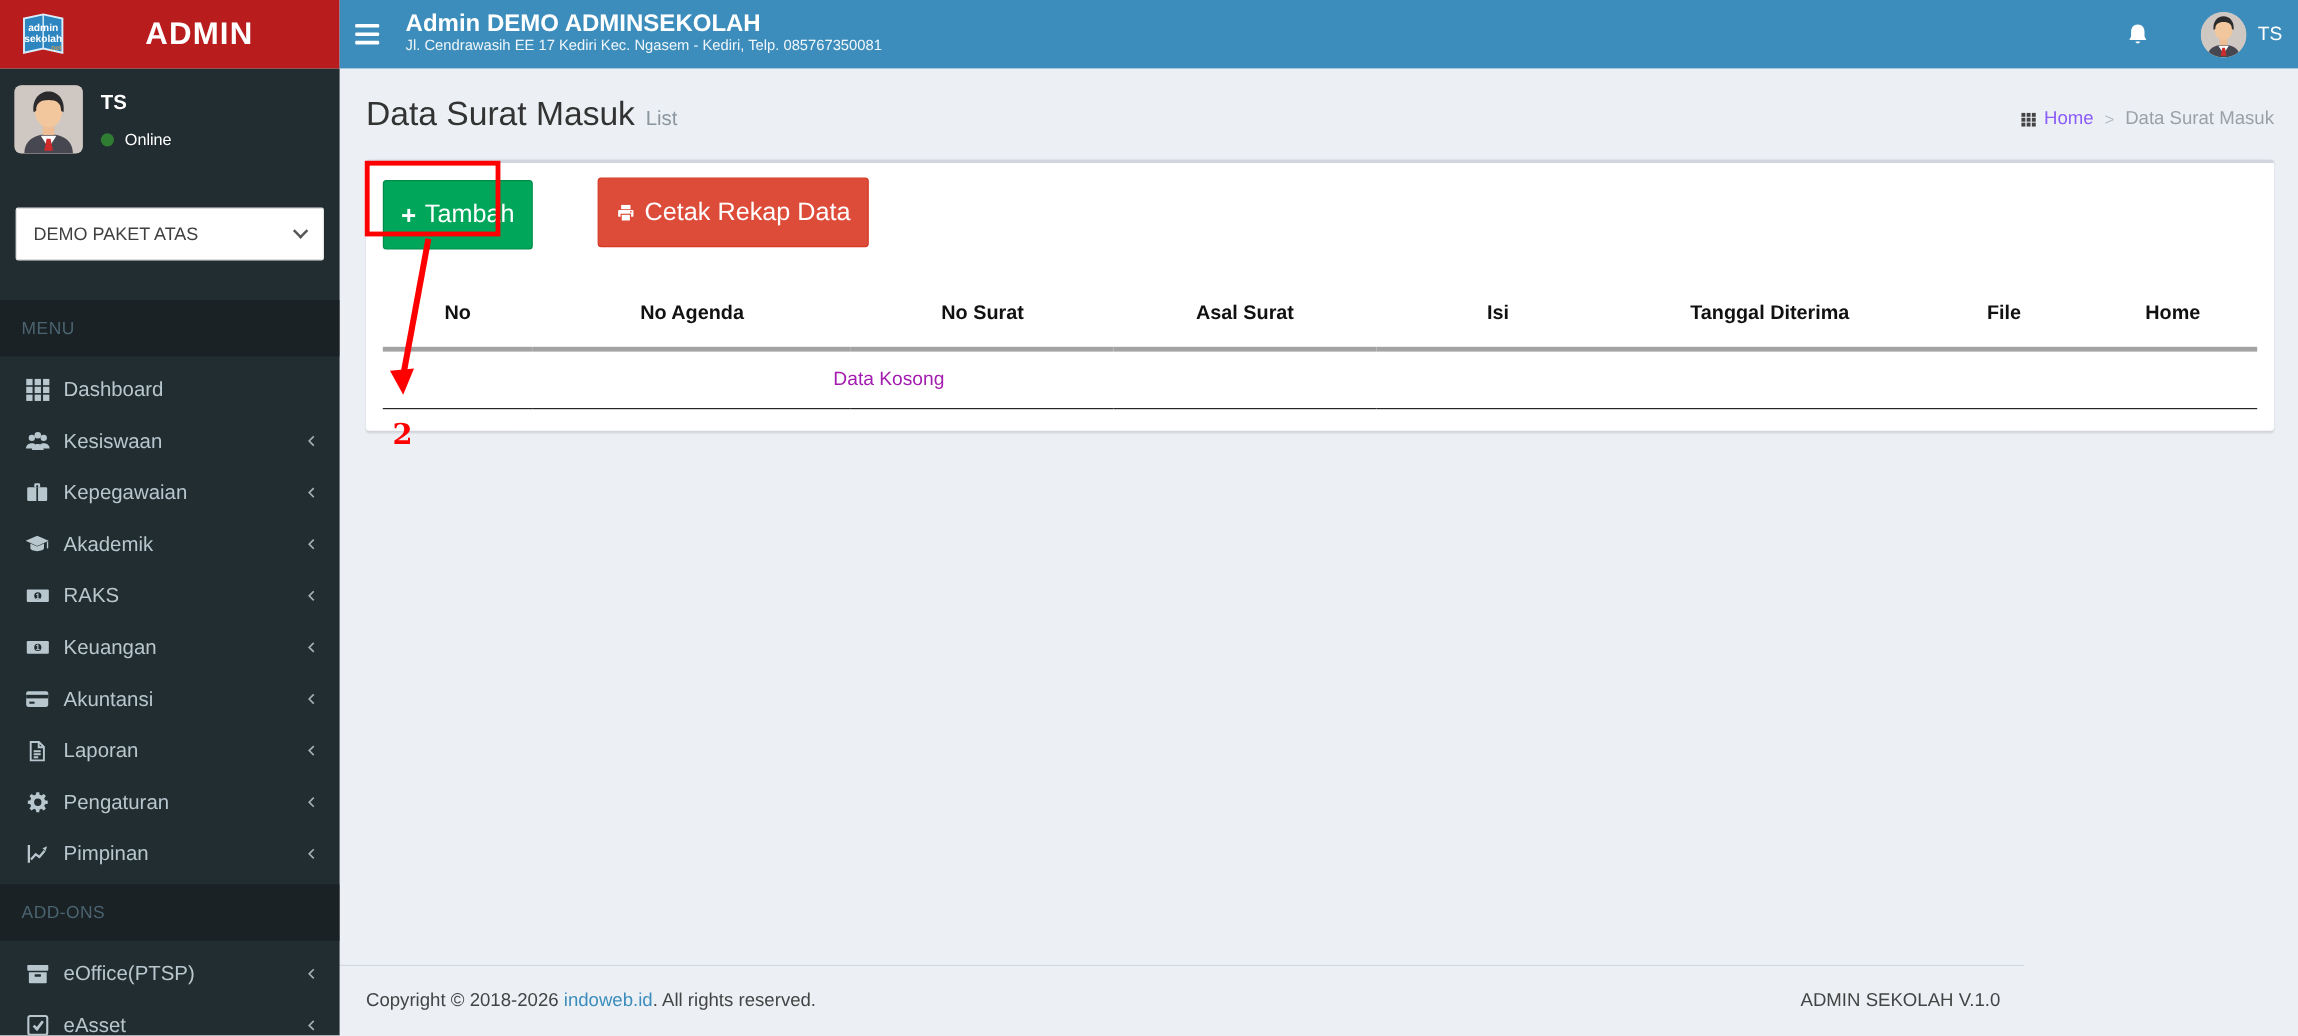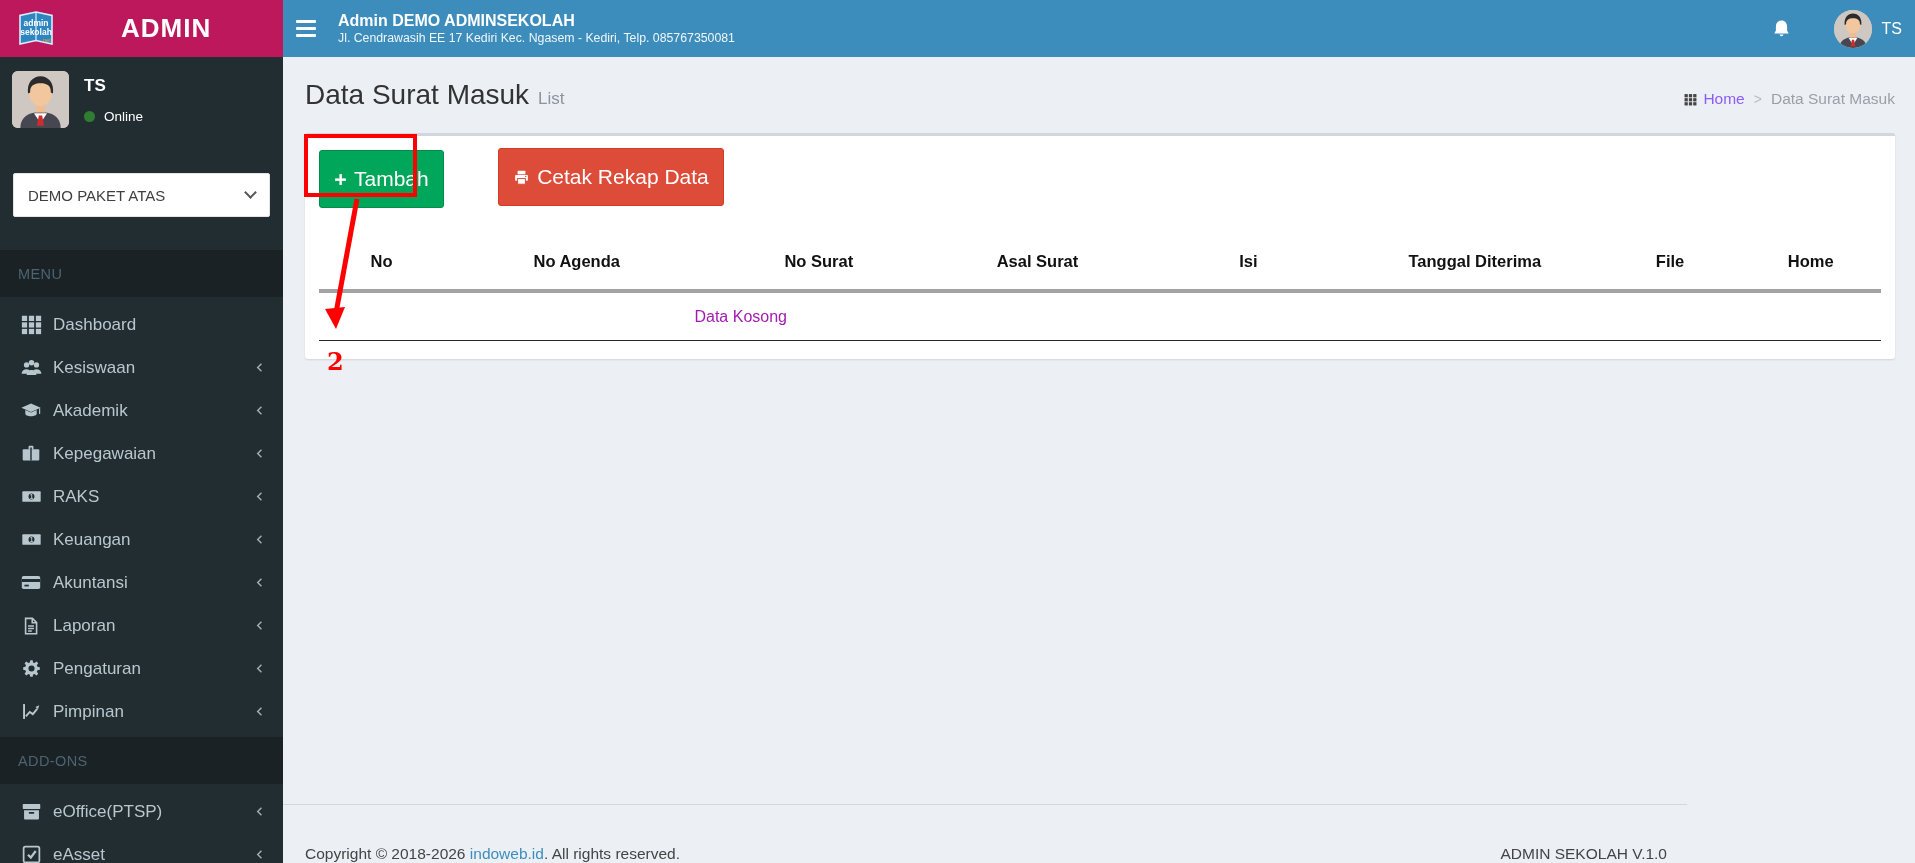--- a/index.html
+++ b/index.html
@@ -1,28 +1,28 @@
 <!DOCTYPE html>
 <html><head>
 <meta charset="utf-8">
 <style>
   * { box-sizing: border-box; margin: 0; padding: 0; }
   html,body { width:1915px; height:863px; overflow:hidden; }
   body { font-family:"Liberation Sans", sans-serif; background:#ecf0f5; position:relative; }
 
   
   .main-header { position:absolute; top:0; left:0; width:1915px; height:57px; display:flex; z-index:30; }
-  .logo { width:283px; height:57px; background:#be185d; position:relative; flex:0 0 283px; cursor:pointer;padding-left:24px; }
+  .logo { width:283px; height:57px; background:#b91c1c; position:relative; flex:0 0 283px; cursor:pointer;padding-left:24px; }
   .logo svg.book { position:absolute; left:15px; top:8px; }
   .logo-text { position:absolute; left:121px; top:13px; color:#fff; font-size:26px; font-weight:bold; letter-spacing:1px; }
   .navbar { flex:1; background:#3c8dbc; display:flex; align-items:center; position:relative; }
   .sidebar-toggle { width:46px; height:57px; display:flex; flex-direction:column; align-items:center; justify-content:center; gap:3.5px; cursor:pointer; }
   .sidebar-toggle span { display:block; width:20px; height:3.2px; background:#fff; border-radius:1px; }
   .school-info { margin-left:9px; color:#fff; }
-  .school-name { font-size:16px; font-weight:bold; line-height:19px; }
+  .school-name { font-size:20px; font-weight:bold; line-height:19px; }
   .school-address { font-size:12.3px; line-height:16px; color:rgba(255,255,255,.92); }
   .navbar-right { margin-left:auto; display:flex; align-items:center; padding-right:13px; }
   .nav-bell { margin-right:42px; cursor:pointer; display:flex; }
   .nav-user { display:flex; align-items:center; gap:10px; cursor:pointer; }
   .nav-avatar { width:38px; height:38px; border-radius:50%; overflow:hidden; display:block; background:#c9c2bb; }
   .nav-avatar svg, .sidebar-avatar svg { display:block; width:100%; height:100%; }
   .nav-username { color:#fff; font-size:16px; }
 
   
   .main-sidebar { position:absolute; top:57px; left:0; width:283px; height:806px; background:#222d32; overflow:hidden; z-index:20; }
@@ -67,21 +67,21 @@
   .data-table th:nth-child(7){width:9%}  .data-table th:nth-child(8){width:9%}
   .data-table td { padding:15px 0 14px; border-bottom:1.5px solid #262626; }
   .empty-cell { width:54%; text-align:center; font-size:16px; color:#a21caf; }
 
   
   .anno-rect { position:absolute; left:21px; top:77px; width:113px; height:63px; border:4px solid #fe0000; z-index:40; pointer-events:none; }
   .anno-arrow { position:absolute; left:0; top:0; z-index:40; pointer-events:none; }
   .anno-step { position:absolute; left:44px; top:290px; color:#fe0000; font-size:24px; font-weight:700; font-family:"DejaVu Serif", serif; z-index:40; }
 
   
-  .main-footer { position:absolute; left:0; bottom:0; width:1404px; height:59px; border-top:1px solid #d2d6de; background:#ecf0f5; display:flex; align-items:flex-end; justify-content:space-between; padding:0 20px 0 22px; font-size:15.5px; color:#444; }
+  .main-footer { position:absolute; left:0; bottom:0; width:1404px; height:59px; border-top:1px solid #d2d6de; background:#ecf0f5; display:flex; align-items:center; justify-content:space-between; padding:0 20px 0 22px; font-size:15.5px; color:#444; }
   .footer-link { color:#3c8dbc; text-decoration:none; cursor:pointer; }
 </style>
 </head>
 <body>
 
 <header class="main-header">
   <div class="logo">
     <svg class="book" width="42" height="41" viewBox="0 0 42 41">
       <path d="M21 4 L37 7.5 V36 L21 32.5 L5 36 V7.5 Z" fill="#2e86c1" stroke="#d9eefb" stroke-width="1.6"></path>
       <path d="M21 4 V32.5" stroke="#d9eefb" stroke-width="1.2"></path>
@@ -187,42 +187,42 @@
       </span>
       <span class="mi-label">Kesiswaan</span>
       <span class="mi-arrow">
           <svg width="14" height="15" viewBox="0 0 24 24" fill="none" stroke="#b8c7ce" stroke-width="2.4">
             <path d="M14.5 5.5 8 12l6.5 6.5"></path>
           </svg>
         </span>
     </li>
     <li class="menu-item">
       <span class="mi-icon">
+        <svg width="22" height="21" viewBox="0 0 24 24" fill="#b8c7ce">
+            <path d="M9.2 4.4a1.3 1.3 0 0 1 1.3-1.3h3a1.3 1.3 0 0 1 1.3 1.3V7h-1.9V5.1h-1.8V7H9.2z"></path>
+            <rect x="2.5" y="7" width="19" height="13" rx="1.2"></rect>
+            <rect x="11.2" y="7" width="1.6" height="13" fill="#222d32"></rect>
+          </svg>
+      </span>
+      <span class="mi-label">Kepegawaian</span>
+      <span class="mi-arrow">
+          <svg width="14" height="15" viewBox="0 0 24 24" fill="none" stroke="#b8c7ce" stroke-width="2.4">
+            <path d="M14.5 5.5 8 12l6.5 6.5"></path>
+          </svg>
+        </span>
+    </li>
+    <li class="menu-item">
+      <span class="mi-icon">
         <svg width="24" height="21" viewBox="0 0 24 24" fill="#b8c7ce">
             <path d="M12 4 23 8.8 12 13.6 1 8.8z"></path>
             <path d="M5.5 11.4v4.3c0 1.6 2.9 2.9 6.5 2.9s6.5-1.3 6.5-2.9v-4.3L12 14.2z"></path>
             <rect x="21.2" y="9.5" width="1.3" height="6.5"></rect>
           </svg>
       </span>
       <span class="mi-label">Akademik</span>
-      <span class="mi-arrow">
-          <svg width="14" height="15" viewBox="0 0 24 24" fill="none" stroke="#b8c7ce" stroke-width="2.4">
-            <path d="M14.5 5.5 8 12l6.5 6.5"></path>
-          </svg>
-        </span>
-    </li>
-    <li class="menu-item">
-      <span class="mi-icon">
-        <svg width="22" height="21" viewBox="0 0 24 24" fill="#b8c7ce">
-            <path d="M9.2 4.4a1.3 1.3 0 0 1 1.3-1.3h3a1.3 1.3 0 0 1 1.3 1.3V7h-1.9V5.1h-1.8V7H9.2z"></path>
-            <rect x="2.5" y="7" width="19" height="13" rx="1.2"></rect>
-            <rect x="11.2" y="7" width="1.6" height="13" fill="#222d32"></rect>
-          </svg>
-      </span>
-      <span class="mi-label">Kepegawaian</span>
       <span class="mi-arrow">
           <svg width="14" height="15" viewBox="0 0 24 24" fill="none" stroke="#b8c7ce" stroke-width="2.4">
             <path d="M14.5 5.5 8 12l6.5 6.5"></path>
           </svg>
         </span>
     </li>
     <li class="menu-item">
       <span class="mi-icon">
         <svg width="23" height="21" viewBox="0 0 24 24" fill="#b8c7ce">
             <rect x="1.5" y="6" width="21" height="12" rx="1"></rect>

